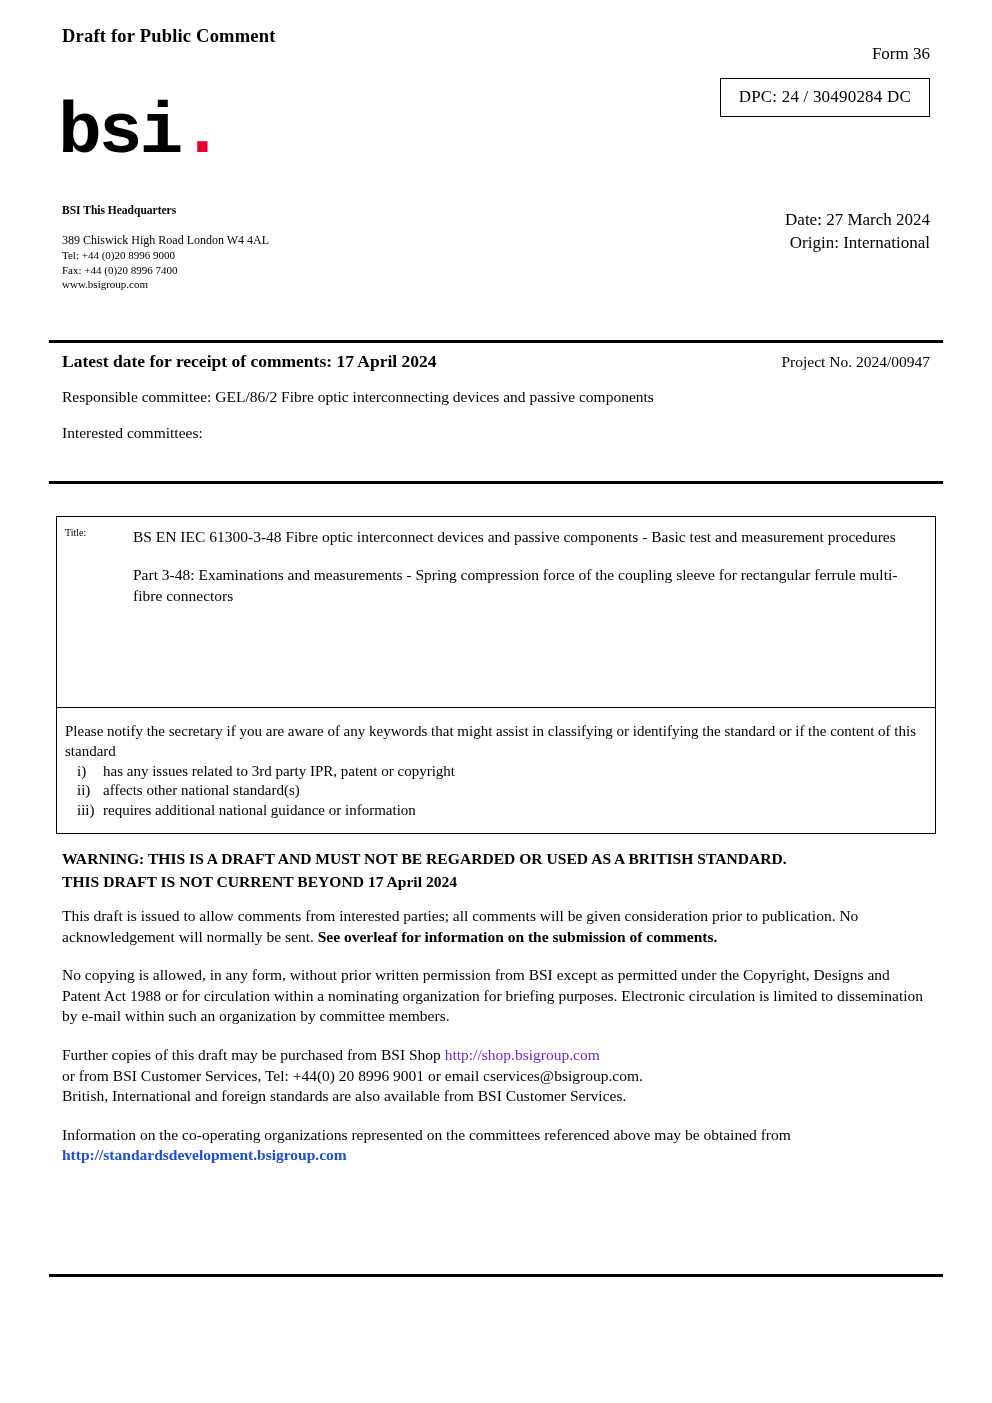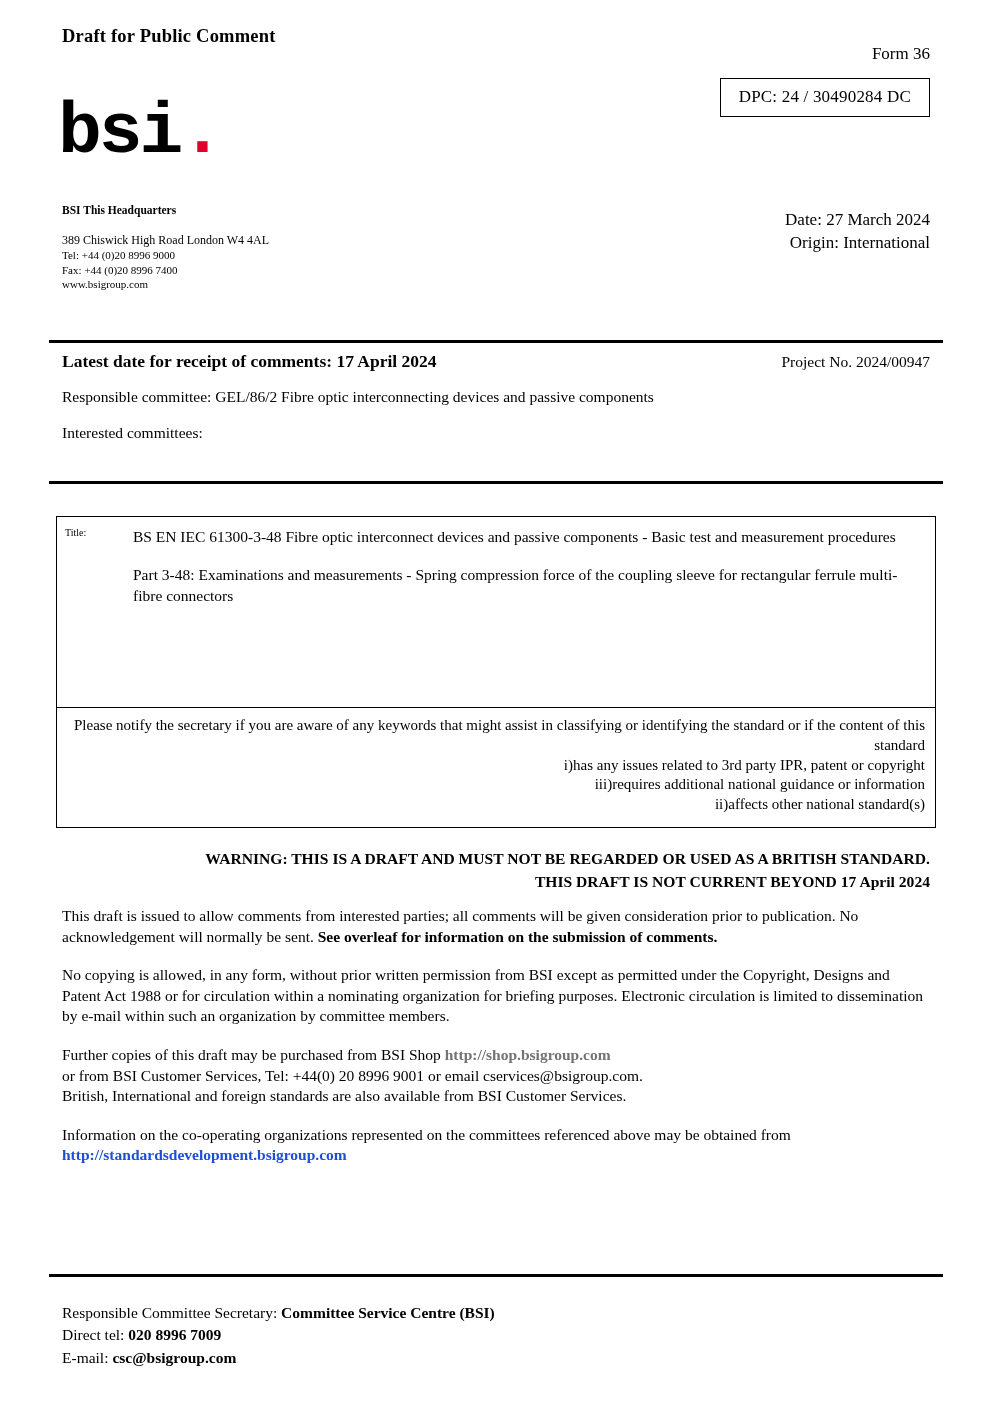--- a/index.html
+++ b/index.html
@@ -147,51 +147,50 @@
   .title-text {
     font-size: 15.5px;
     line-height: 1.32;
     padding-right: 14px;
   }
   .title-text p { margin: 0 0 18px 0; }
   .title-text p:last-child { margin-bottom: 0; }
 
   .notify-block {
     border-top: 1.5px solid #000;
-    padding: 8px 10px 12px 8px;
+    padding: 14px 10px 12px 8px;
     font-size: 15px;
     line-height: 1.32;
-    text-align: right;
   }
   .notify-block .list-line { padding-left: 12px; }
   .notify-block .list-line span.num { display: inline-block; width: 26px; }
 
   
   .warning {
     position: absolute;
     left: 62px;
     right: 62px;
     top: 848px;
-    text-align: right;
+    text-align: left;
     font-size: 15.6px;
     font-weight: bold;
     line-height: 1.45;
   }
 
   .body-text {
     position: absolute;
     left: 62px;
     right: 62px;
     top: 906px;
     font-size: 15.5px;
     line-height: 1.33;
   }
   .body-text p { margin: 0 0 18px 0; }
   .body-text b { font-weight: bold; }
-  .link { color: #737373; font-weight: bold; text-decoration: none; }
+  .link { color: #6d28d9; font-weight: normal; text-decoration: none; }
   .link-plain { color: #1d4ed8; font-weight: bold; text-decoration: none; }
 
   
   .footer {
     position: absolute;
     left: 62px;
     right: 62px;
     top: 1302px;
     font-size: 15.5px;
     line-height: 1.45;
@@ -243,22 +242,22 @@
     <div class="title-inner">
       <div class="title-label">Title:</div>
       <div class="title-text">
         <p>BS EN IEC 61300-3-48 Fibre optic interconnect devices and passive components - Basic test and measurement procedures</p>
         <p>Part 3-48: Examinations and measurements - Spring compression force of the coupling sleeve for rectangular ferrule multi-fibre connectors</p>
       </div>
     </div>
     <div class="notify-block">
       <div>Please notify the secretary if you are aware of any keywords that might assist in classifying or identifying the standard or if the content of this standard</div>
       <div class="list-line"><span class="num">i)</span><span>has any issues related to 3rd party IPR, patent or copyright</span></div>
+      <div class="list-line"><span class="num">ii)</span><span>affects other national standard(s)</span></div>
       <div class="list-line"><span class="num">iii)</span><span>requires additional national guidance or information</span></div>
-      <div class="list-line"><span class="num">ii)</span><span>affects other national standard(s)</span></div>
     </div>
   </div>
 
   <div class="warning">
     <div>WARNING: THIS IS A DRAFT AND MUST NOT BE REGARDED OR USED AS A BRITISH STANDARD.</div>
     <div>THIS DRAFT IS NOT CURRENT BEYOND 17 April 2024</div>
   </div>
 
   <div class="body-text">
     <p><span>This draft is issued to allow comments from interested parties; all comments will be given consideration prior to publication.  No acknowledgement will normally be sent. </span><b>See overleaf for information on the submission of comments.</b></p>
@@ -269,19 +268,14 @@
       <span>British, International and foreign standards are also available from BSI Customer Services.</span>
     </p>
     <p>
       <span>Information on the co-operating organizations represented on the committees referenced above may be obtained from</span><br>
       <a class="link-plain" href="#">http://standardsdevelopment.bsigroup.com</a>
     </p>
   </div>
 
   <hr class="rule rule-3">
 
-  <div class="footer">
-    <div><span>Responsible Committee Secretary: </span><b>Committee Service Centre (BSI)</b></div>
-    <div><span>Direct tel: </span><b>020 8996 7009</b></div>
-    <div><span>E-mail: </span><b>csc@bsigroup.com</b></div>
-  </div>
 
 </div>
 
 </body></html>

